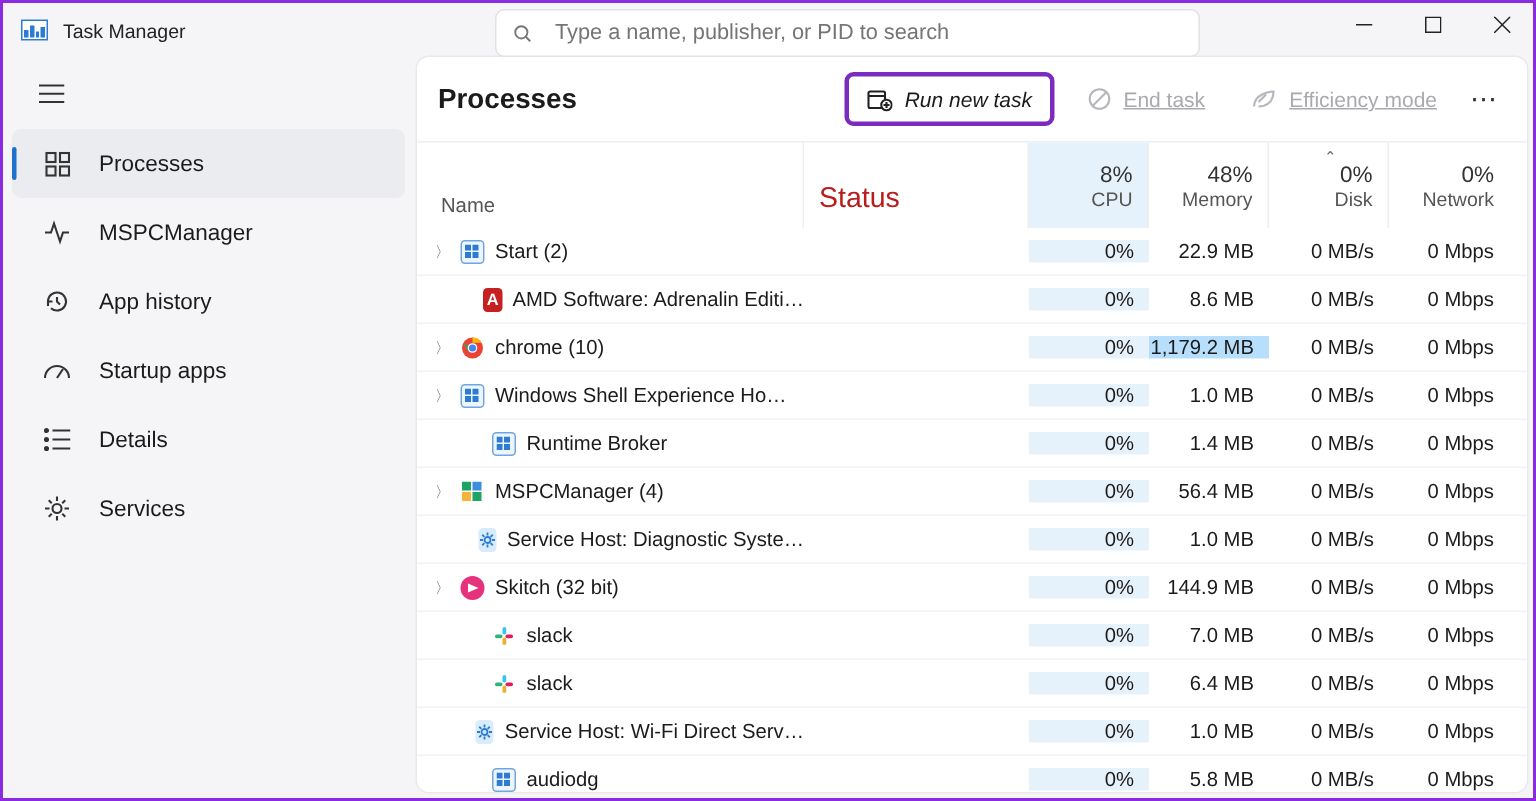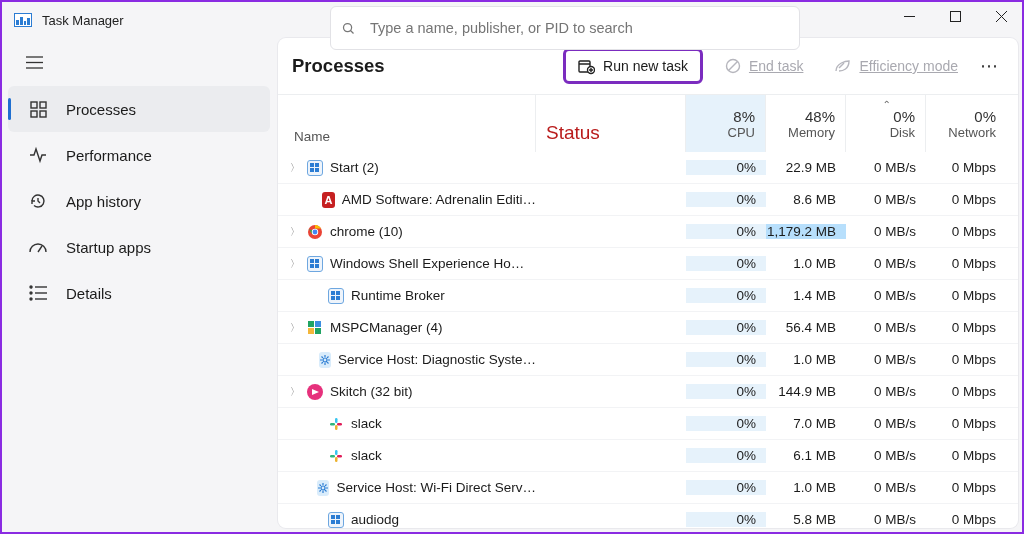--- a/index.html
+++ b/index.html
@@ -3,37 +3,37 @@
 <meta charset="utf-8">
 <style>
   * { box-sizing: border-box; }
   html, body { margin: 0; padding: 0; font-family: "Segoe UI", Arial, sans-serif; font-size: 14px; color: #1b1b1b; }
   body { width: 1024px; height: 534px; overflow: hidden; border: 2px solid #8a2be2; background: #f5f5f7; }
   .titlebar { height: 36px; display: flex; align-items: center; padding-left: 12px; background: #f5f5f7; }
   .titlebar .app-icon { width: 18px; height: 14px; background: #fff; border: 1px solid #2b7cd3; display: inline-flex; align-items: flex-end; padding: 1px; gap: 1px; margin-right: 10px; }
   .titlebar .app-icon span { width: 3px; background: #2b7cd3; }
   .titlebar .app-icon span:nth-child(1){height:5px;} .titlebar .app-icon span:nth-child(2){height:8px;} .titlebar .app-icon span:nth-child(3){height:4px;} .titlebar .app-icon span:nth-child(4){height:7px;}
   .titlebar .title { font-size: 13px; color: #222; }
-  .searchbox { position: absolute; top: 6px; left: 330px; width: 470px; height: 44px; background: #fff; border: 1px solid #e2e2e6; border-radius: 6px; display: flex; align-items: center; padding: 0 10px; color: #767676; }
+  .searchbox { position: absolute; top: 6px; left: 330px; width: 470px; height: 32px; background: #fff; border: 1px solid #e2e2e6; border-radius: 6px; display: flex; align-items: center; padding: 0 10px; color: #767676; }
   .searchbox .sicon { margin-right: 12px; display:inline-flex; }
   .searchbox input { border: none; outline: none; flex: 1; font-size: 14.5px; color: #767676; background: transparent; }
   .winctrls { position: absolute; top: 0; right: 0; display: flex; }
   .winctrls div { width: 46px; height: 32px; display: flex; align-items: center; justify-content: center; color: #222; }
   .main { display: flex; height: calc(100% - 36px); }
   .sidebar { width: 276px; background: #f5f5f7; padding-top: 4px; }
   .hamburger { width: 40px; height: 36px; display: flex; align-items: center; justify-content: center; margin: 2px 0 6px 12px; }
   .nav-item { height: 46px; display: flex; align-items: center; padding-left: 20px; gap: 18px; font-size: 15px; color: #1b1b1b; border-radius: 6px; margin: 0 8px 0 6px; }
   .nav-item.active { background: #ebecef; position: relative; }
   .nav-item.active::before { content: ""; position: absolute; left: 0; top: 12px; bottom: 12px; width: 3px; background: #1f6fd0; border-radius: 2px; }
   .nav-item .nicon { width: 20px; display: inline-flex; justify-content: center; color: #333; }
   .content { flex: 1; background: #fff; border-radius: 8px; margin: 0 4px 4px 0; box-shadow: 0 0 0 1px #e9e9ed; display: flex; flex-direction: column; overflow: hidden; }
   .toolbar { height: 56px; display: flex; align-items: center; padding: 0 14px; }
   .toolbar h2 { margin: 0; font-size: 18.5px; font-weight: 600; flex: 1; }
   .tb-btn { display: inline-flex; align-items: center; gap: 8px; height: 36px; padding: 0 12px; border-radius: 6px; font-size: 14px; }
-  .tb-btn.run { border: 3px solid #7b2cbf; }
+  .tb-btn.run { border: 3px solid #7b2cbf; font-style: italic; }
   .tb-btn.disabled { color: #a9a9b0; text-decoration: underline; }
   .tb-more { width: 28px; text-align: center; font-size: 18px; letter-spacing: 2px; color: #333; margin-left: 6px;}
   .headers { display: flex; height: 58px; border-top: 1px solid #eceef0; }
   .col-name { width: 258px; display: flex; align-items: flex-end; padding: 0 0 8px 16px; color: #555; font-size: 13.5px; border-right: 1px solid #eceef0;}
   .col-status { width: 150px; display:flex; align-items:flex-end; padding:0 0 8px 10px; color:#b91c1c; font-size:19px; border-right:1px solid #eceef0;}
   .col-metric { width: 80px; display: flex; flex-direction: column; align-items: flex-end; justify-content: center; padding-right: 10px; border-right: 1px solid #eceef0; font-size: 13.5px; color:#333; position:relative;}
   .col-metric.cpu { background: #e6f2fb; }
   .col-metric.disk .sort { position:absolute; top:4px; right:34px; font-size:10px; color:#666;}
   .col-metric .pct { font-size: 15px; font-weight: 400; }
   .col-metric .lbl { color:#555; font-size:13px; }
@@ -110,21 +110,21 @@
           </svg>
         </span>
       <span>Processes</span>
     </div>
     <div class="nav-item">
       <span class="nicon">
           <svg width="18" height="18" fill="none" stroke="#333" stroke-width="1.4">
             <polyline points="1,9 5,9 7,3 11,15 13,9 17,9"></polyline>
           </svg>
         </span>
-      <span>Performance</span>
+      <span>MSPCManager</span>
     </div>
     <div class="nav-item">
       <span class="nicon">
           <svg width="18" height="18" fill="none" stroke="#333" stroke-width="1.4">
             <path d="M3 9a6 6 0 1 1 2 4.5"></path>
             <polyline points="3,12 3,9 6,9"></polyline>
             <polyline points="9,6 9,9 11,11"></polyline>
           </svg>
         </span>
       <span>App history</span>
@@ -143,20 +143,29 @@
           <svg width="18" height="16" fill="none" stroke="#333" stroke-width="1.4">
             <circle cx="2" cy="2" r="1" fill="#333"></circle>
             <line x1="6" y1="2" x2="18" y2="2"></line>
             <circle cx="2" cy="8" r="1" fill="#333"></circle>
             <line x1="6" y1="8" x2="18" y2="8"></line>
             <circle cx="2" cy="14" r="1" fill="#333"></circle>
             <line x1="6" y1="14" x2="18" y2="14"></line>
           </svg>
         </span>
       <span>Details</span>
+    </div>
+    <div class="nav-item">
+      <span class="nicon">
+          <svg width="18" height="18" fill="none" stroke="#333" stroke-width="1.4">
+            <circle cx="9" cy="9" r="3"></circle>
+            <path d="M9 1v3M9 14v3M1 9h3M14 9h3M3.5 3.5l2 2M12.5 12.5l2 2M14.5 3.5l-2 2M5.5 12.5l-2 2"></path>
+          </svg>
+        </span>
+      <span>Services</span>
     </div>
   </div>
 
   <div class="content">
     <div class="toolbar">
       <h2>Processes</h2>
       <div class="tb-btn run">
         <span>
             <svg width="17" height="17" fill="none" stroke="#222" stroke-width="1.4">
               <rect x="1" y="3" width="11" height="11" rx="1"></rect>
@@ -389,21 +398,21 @@
                 <rect x="6" y="1" width="2.5" height="5" rx="1.2" fill="#36c5f0"></rect>
                 <rect x="1" y="6" width="5" height="2.5" rx="1.2" fill="#2eb67d"></rect>
                 <rect x="6" y="8" width="2.5" height="5" rx="1.2" fill="#ecb22e"></rect>
                 <rect x="8" y="6" width="5" height="2.5" rx="1.2" fill="#e01e5a"></rect>
               </svg>
             </span>
             <span>slack</span>
           </div>
           <div class="rc-status"></div>
           <div class="rc-metric cpu">0%</div>
-          <div class="rc-metric mem">6.1 MB</div>
+          <div class="rc-metric mem">6.4 MB</div>
           <div class="rc-metric">0 MB/s</div>
           <div class="rc-metric">0 Mbps</div>
         </div>
         <div class="row">
           <div class="rc-name">
             <span class="spacer"></span>
             <span style="width:14px;"></span>
             <span class="picon" style="background:#d9ecfb;">
               <svg width="12" height="12" fill="none" stroke="#2b7cd3" stroke-width="1.2">
                 <circle cx="6" cy="6" r="2"></circle>

